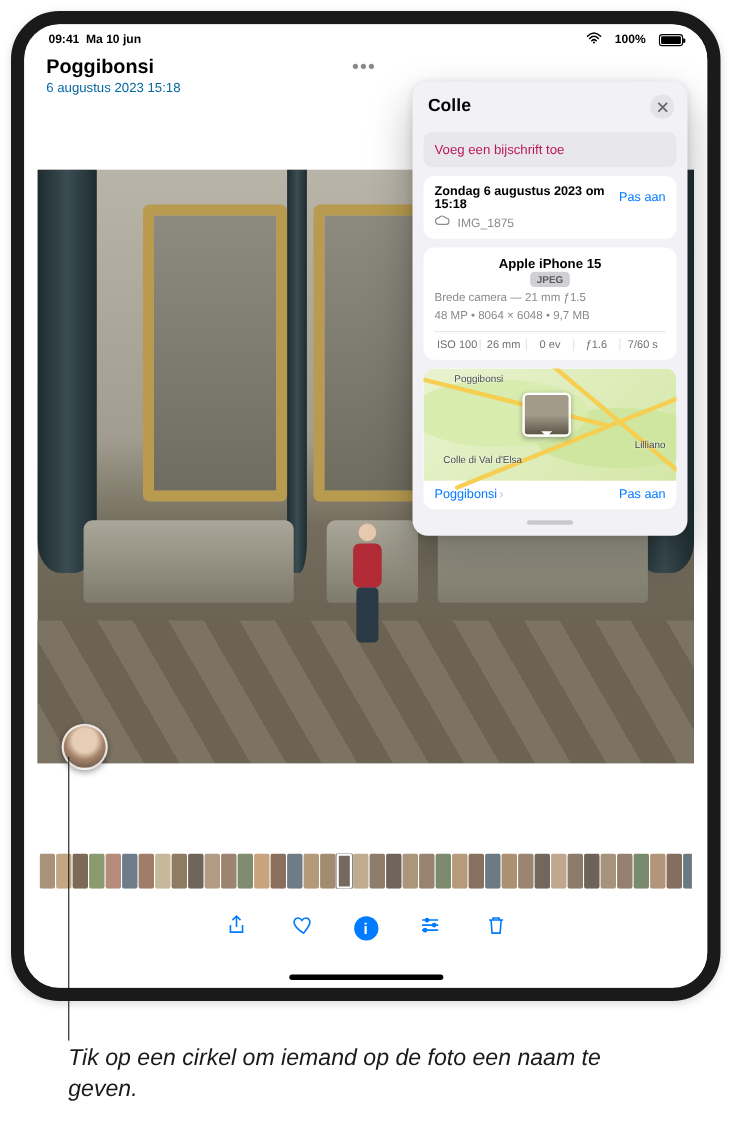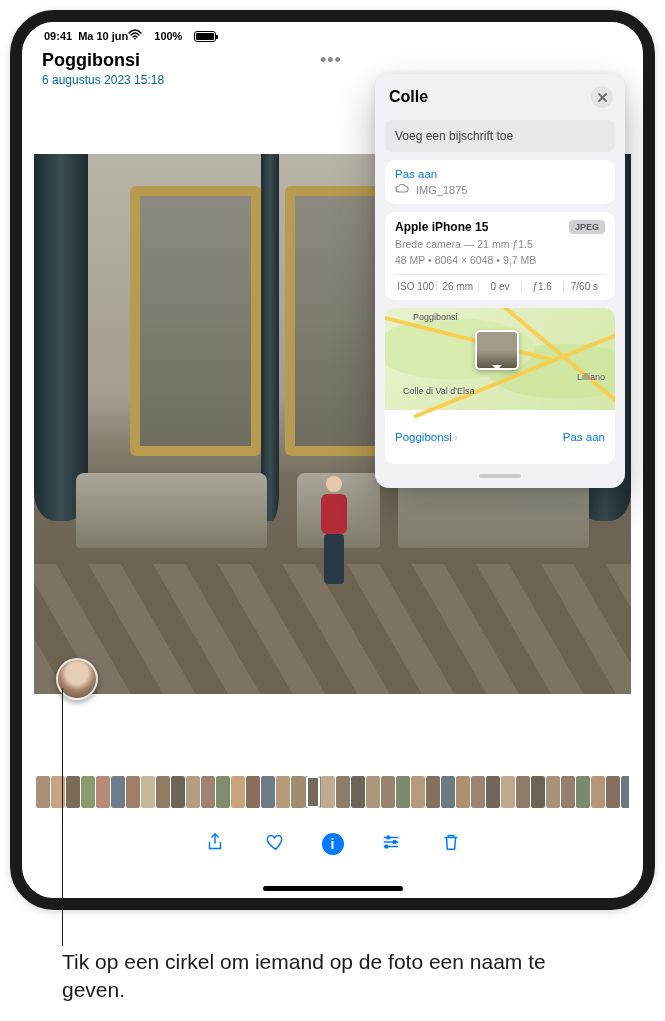--- a/index.html
+++ b/index.html
@@ -26,21 +26,21 @@
     inset: 0;
     background: #fff;
     border-radius: 32px;
     overflow: hidden;
   }
 
   
   .status-bar {
     position: absolute; top: 0; left: 0; right: 0;
     height: 24px;
-    display: flex; align-items: center;
+    display: flex; justify-content: space-between; align-items: center;
     padding: 4px 22px 0 22px;
     font-size: 11px; font-weight: 600;
     color: #000;
     z-index: 50;
   }
   .status-left { display: flex; gap: 6px; align-items: center; }
   .status-right { display: flex; gap: 12px; align-items: center; font-size: 11px; }
   .battery-icon {
     display: inline-block; width: 22px; height: 11px;
     border: 1px solid #000; border-radius: 3px; position: relative;
@@ -145,32 +145,32 @@
   }
   .popover-header { display: flex; justify-content: space-between; align-items: center; padding: 2px 2px 4px 4px; }
   .popover-title { font-size: 16px; font-weight: 700; }
   .close-btn {
     width: 22px; height: 22px; border-radius: 50%;
     background: #e3e3e8; display: flex; align-items: center; justify-content: center;
     font-size: 13px; color: #6b6b70; cursor: pointer;
   }
   .caption-field {
     background: #e7e7ec; border-radius: 8px; padding: 9px 10px;
-    color: #404040; font-size: 12px;
+    color: #be185d; font-size: 12px;
   }
   .section {
     background: #fff; border-radius: 10px; padding: 8px 10px;
     display: flex; flex-direction: column; gap: 4px;
   }
   .row { display: flex; justify-content: space-between; align-items: center; gap: 6px; }
   .date-text { font-size: 11.5px; font-weight: 600; flex: 1; }
   .link { color: #007aff; font-size: 11.5px; cursor: pointer; white-space: nowrap; }
   .filename-row { display: flex; align-items: center; gap: 7px; color: #8a8a8e; font-size: 11px; }
   .cloud-icon { display: inline-block; }
-  .device-row { display: flex; justify-content: space-between; align-items: center; }
+  .device-row { display: flex; justify-content: space-between; align-items: center; flex-direction: column; }
   .device-name { font-size: 12px; font-weight: 600; }
   .jpeg-tag { background: #cfcfd4; color: #5a5a5e; font-size: 9px; font-weight: 700; padding: 2px 6px; border-radius: 4px; }
   .lens-text, .dims-text { color: #8a8a8e; font-size: 10.5px; }
   .dims-text .dot::before { content: " • "; }
   .exif-row {
     display: flex; border-top: 1px solid #e3e3e8; margin-top: 4px; padding-top: 6px;
     font-size: 10px; color: #6f6f74;
   }
   .exif-cell {
     flex: 1; text-align: center; border-right: 1px solid #e3e3e8; padding: 0 2px; white-space: nowrap;
@@ -195,21 +195,21 @@
   .map-thumb {
     position: absolute; top: 22px; left: 90px;
     width: 44px; height: 40px; border-radius: 5px;
     background: linear-gradient(180deg, #a39b8a 50%, #5d5647 100%);
     border: 2px solid #fff; box-shadow: 0 2px 5px rgba(0,0,0,0.3);
   }
   .map-thumb::after {
     content: ''; position: absolute; left: 50%; bottom: -7px; transform: translateX(-50%);
     border: 5px solid transparent; border-top-color: #fff;
   }
-  .map-footer { display: flex; justify-content: space-between; padding: 21px 10px; font-size: 11.5px; }
+  .map-footer { display: flex; justify-content: space-between; padding: 7px 10px; font-size: 11.5px; }
   .chevron { color: #c5c5ca; margin-left: 2px; }
 
   .grabber {
     width: 42px; height: 4px; background: #c9c9ce; border-radius: 2px;
     margin: 2px auto 0;
   }
 
   
   .thumb-strip {
     position: absolute; left: 14px; right: 14px; top: 754px;
@@ -314,20 +314,21 @@
           <svg width="11" height="11" viewBox="0 0 11 11">
               <path d="M2 2 L9 9 M9 2 L2 9" stroke="#6b6b70" stroke-width="1.8" stroke-linecap="round"></path>
             </svg>
         </div>
       </div>
 
       <div class="caption-field">Voeg een bijschrift toe</div>
 
       <div class="section">
         <div class="row">
+          <div class="date-text">Zondag 6 augustus 2023 om 15:18</div>
           <div class="link">Pas aan</div>
         </div>
         <div class="filename-row">
           <span class="cloud-icon">
             <svg width="14" height="10" viewBox="0 0 14 10">
                 <path d="M4 8 A3 3 0 0 1 4 2 A3.4 3.4 0 0 1 10 2.2 A2.6 2.6 0 0 1 10.5 8 Z" fill="none" stroke="#8a8a8e" stroke-width="1.1"></path>
               </svg>
           </span>
           <span>IMG_1875</span>
         </div>
@@ -440,13 +441,13 @@
             <path d="M5 7h14M9 7V5h6v2M7 7l1 13h8l1-13"></path>
           </svg>
       </span>
     </div>
 
     <div class="home-indicator"></div>
   </div>
 </div>
 
 <div class="callout-line" style="left:62px; top:688px;"></div>
-<div class="callout-text" style="left:62px; top:948px;">Tik op een cirkel om iemand op de foto een naam te geven.</div>
+<div class="callout-text" style="left:62px; top:948px;font-style:italic;">Tik op een cirkel om iemand op de foto een naam te geven.</div>
 
 </body></html>

